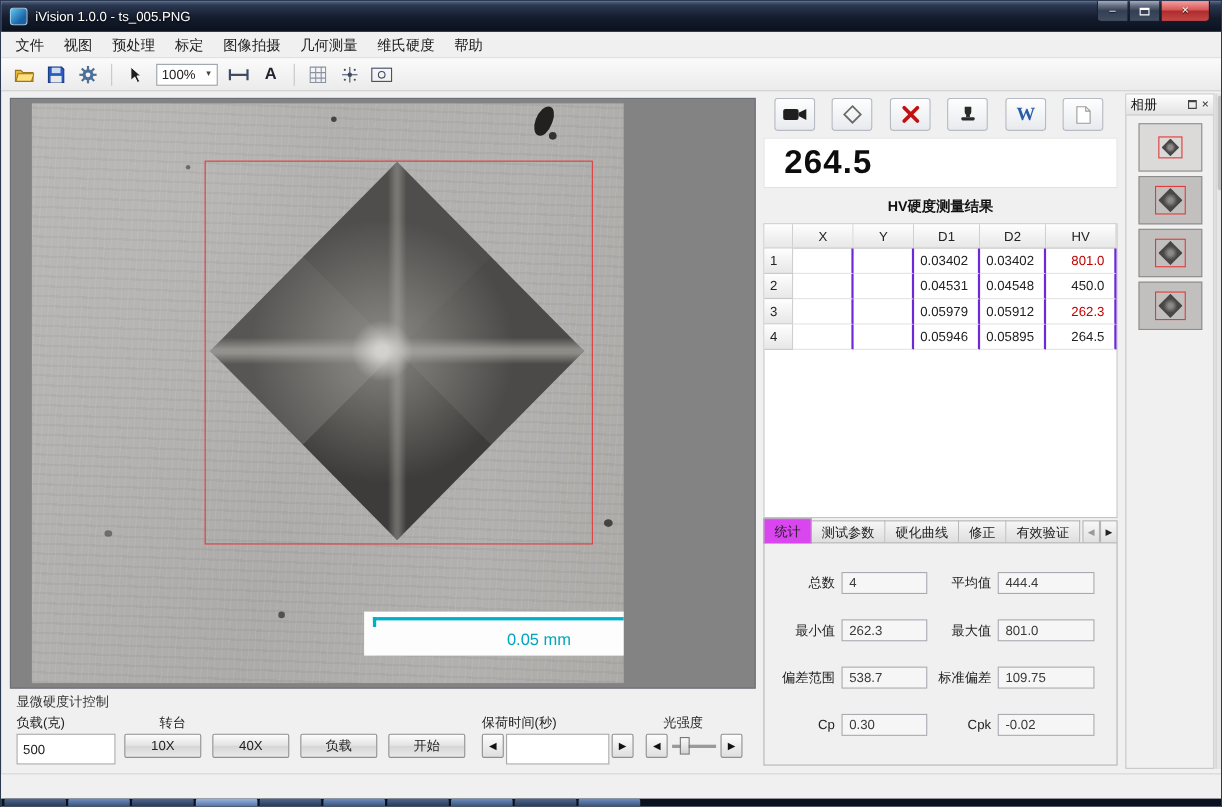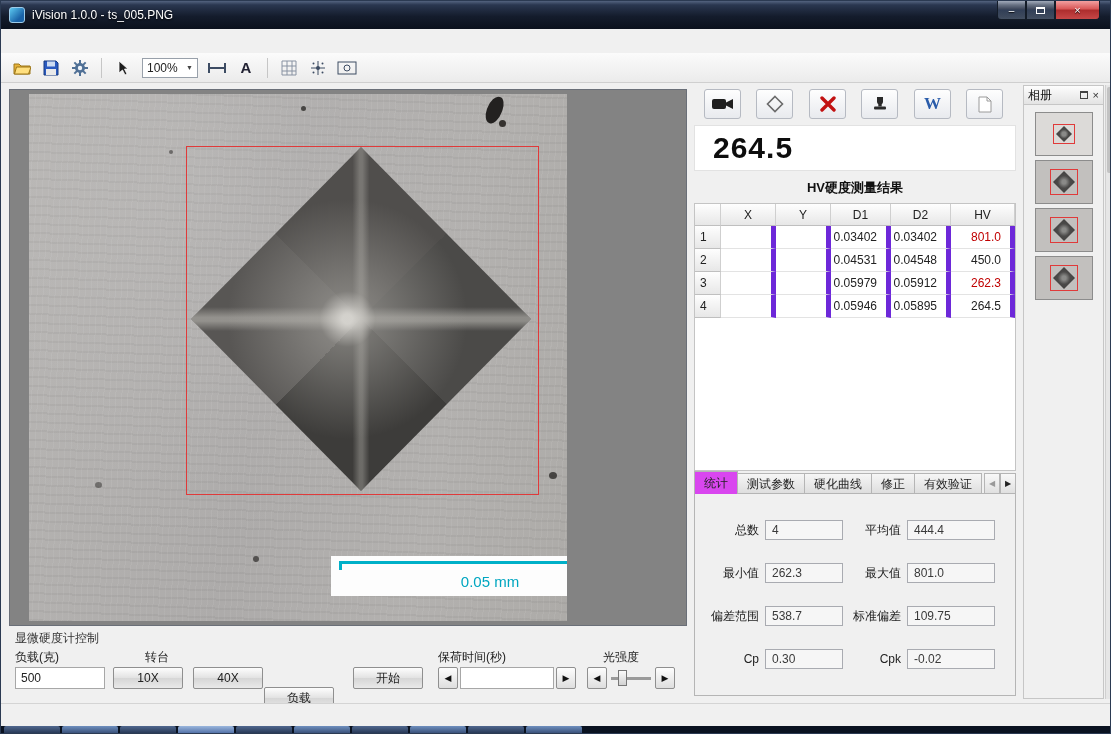--- a/index.html
+++ b/index.html
@@ -58,21 +58,21 @@
   .spot { position:absolute; border-radius:50%; background:#2c2a28; }
   .scalebar { position:absolute; left:302px; top:462px; width:318px; height:40px; background:#fdfdfd; }
   .scale-line { position:absolute; left:8px; top:5px; width:300px; height:9px;
     border-top:3px solid #00b0c8; border-left:3px solid #00b0c8; border-right:3px solid #00b0c8; }
   .scale-text { position:absolute; left:0; top:17px; width:100%; text-align:center; color:#00a6c0; font-size:15px; }
 
   
   .control-panel { position:absolute; left:8px; top:628px; width:678px; height:72px; background:#f0f0f0; }
   .cp-title { position:absolute; left:6px; top:1px; font-size:12px; color:#333; }
   .cp-label { position:absolute; top:20px; font-size:12px; color:#222; }
-  .cp-input { position:absolute; top:38px; height:22px; border:1px solid #a7a7a7; background:#fff;
+  .cp-input { position:absolute; top:38px; height:28px; border:1px solid #a7a7a7; background:#fff;
     font-size:12px; padding:0 5px; color:#222; font-family:inherit; }
   .cp-btn { position:absolute; top:38px; width:70px; height:22px; border:1px solid #8f8f8f; border-radius:2px;
     background:linear-gradient(#fdfdfd,#e3e3e3 48%,#d6d6d6 52%,#e9e9e9);
     font-size:12px; display:flex; align-items:center; justify-content:center; }
   .arrow-btn { position:absolute; top:38px; width:20px; height:22px; border:1px solid #8f8f8f; border-radius:2px;
     background:linear-gradient(#fdfdfd,#dedede); font-size:9px; display:flex; align-items:center; justify-content:center; color:#111; }
   .light-slider { position:absolute; top:38px; left:602px; width:40px; height:22px; }
   .light-slider .groove { position:absolute; left:0; right:0; top:10px; height:3px; background:#9a9a9a; }
   .light-slider .handle { position:absolute; left:7px; top:3px; width:9px; height:16px;
     background:linear-gradient(#fafafa,#d2d2d2); border:1px solid #777; }
@@ -83,21 +83,21 @@
     background:linear-gradient(#fefefe,#e8eaee); display:flex; align-items:center; justify-content:center; }
   .word-glyph { color:#2a5caa; font-weight:bold; font-size:17px; font-family:"Liberation Serif","DejaVu Serif",serif; }
   .big-value-strip { position:absolute; left:0; top:40px; width:322px; height:46px; background:#fff;
     border:1px solid #e2e2e2; display:flex; align-items:center; }
   .big-value { font-size:30px; font-weight:bold; color:#0d0d0d; padding-left:18px; letter-spacing:1px; }
   .results-title { position:absolute; left:0; top:94px; width:322px; text-align:center; font-weight:bold; font-size:13px; color:#111; }
   .table { position:absolute; left:0; top:118px; width:322px; height:268px; background:#fff; border:1px solid #c4c4c4; }
   .trow { display:grid; grid-template-columns:26px 55px 55px 60px 60px 1fr; height:23px; }
   .trow.thead { height:22px; }
   .tc { display:flex; align-items:center; justify-content:center; font-size:12px;
-    border-right:5px solid #6d28d9; border-bottom:1px solid #e3e3e3; overflow:hidden; }
+    border-right:2px solid #6d28d9; border-bottom:1px solid #e3e3e3; overflow:hidden; }
   .thead .tc, .tc.num { background:linear-gradient(#fefefe,#e7e7e7); border-right:1px solid #cfcfcf; border-bottom:1px solid #bfbfbf; color:#222; }
   .tc.num { justify-content:flex-start; padding-left:5px; }
   .tc.val { justify-content:flex-end; padding-right:9px; }
   .tc.red { color:#c00000; }
   
   .tabbar { position:absolute; left:0; top:386px; width:322px; height:23px; display:flex; align-items:flex-end; }
   .tab { height:21px; line-height:20px; padding:0 9px; font-size:12px; color:#222;
     border:1px solid #b5b5b5; border-left:none; background:linear-gradient(#f6f6f6,#dedede); }
   .tab:first-child { border-left:1px solid #b5b5b5; }
   .tab.selected { height:23px; line-height:23px; background:#d946ef; border-bottom:none; position:relative; z-index:2; }
@@ -169,20 +169,30 @@
         </div>
       <div class="win-btn">
           <span class="max-glyph"></span>
         </div>
       <div class="win-btn close">
           <span>×</span>
         </div>
     </div>
   </div>
 
+  <div class="menubar">
+    <div class="menu-item">文件</div>
+    <div class="menu-item">视图</div>
+    <div class="menu-item">预处理</div>
+    <div class="menu-item">标定</div>
+    <div class="menu-item">图像拍摄</div>
+    <div class="menu-item">几何测量</div>
+    <div class="menu-item">维氏硬度</div>
+    <div class="menu-item">帮助</div>
+  </div>
 
   <div class="toolbar">
     <div class="tool-btn">
       <svg width="18" height="14">
           <path d="M1 3 h5 l2 2 h9 v8 h-16 z" fill="#e8b33a" stroke="#9c7618"></path>
           <path d="M3.5 6 h14.5 l-2.5 7 h-14 z" fill="#ffdf7e" stroke="#9c7618"></path>
         </svg>
     </div>
     <div class="tool-btn">
       <svg width="16" height="16">
@@ -267,21 +277,21 @@
     </div>
   </div>
 
   <div class="control-panel">
     <div class="cp-title">显微硬度计控制</div>
     <div class="cp-label" style="left:6px;">负载(克)</div>
     <input class="cp-input" style="left: 6px; width: 90px;" value="500">
     <div class="cp-label" style="left:104px;margin-left:32px;">转台</div>
     <div class="cp-btn" style="left:104px;">10X</div>
     <div class="cp-btn" style="left:184px;">40X</div>
-    <div class="cp-btn" style="left:255px;margin-top:20px;">负载</div>
+    <div class="cp-btn" style="left:264px;">负载</div>
     <div class="cp-btn" style="left:344px;">开始</div>
     <div class="cp-label" style="left:429px;">保荷时间(秒)</div>
     <div class="arrow-btn" style="left:429px;">
         <span>◀</span>
       </div>
     <input class="cp-input" style="left: 451px; width: 94px;" value="">
     <div class="arrow-btn" style="left:547px;">
         <span>▶</span>
       </div>
     <div class="cp-label" style="left:594px;">光强度</div>

